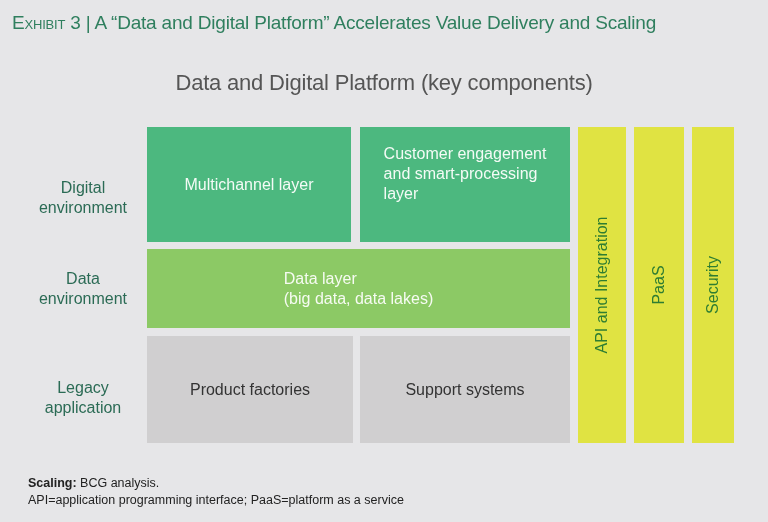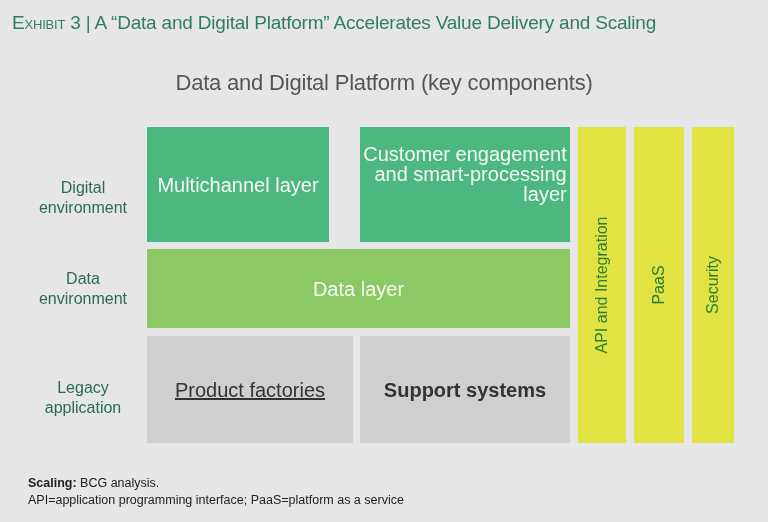--- a/index.html
+++ b/index.html
@@ -2,21 +2,21 @@
 <html><head>
 <meta charset="utf-8">
 <style>
   html, body { margin:0; padding:0; }
   body { width:768px; height:522px; background:#e6e6e8; position:relative; overflow:hidden;
          font-family:"Liberation Sans", sans-serif; }
   .exhibit { position:absolute; left:12px; top:12px; font-size:19px; color:#2f7f5e; white-space:nowrap; letter-spacing:-0.2px; }
   .exhibit .ex { font-variant: small-caps; }
   .subtitle { position:absolute; left:0; width:768px; top:70px; text-align:center; font-size:22px; color:#555; font-weight:300; letter-spacing:-0.2px; }
   .rowlabel { position:absolute; left:0; width:166px; text-align:center; font-size:16px; line-height:20px; color:#2b6b55; }
-  .box { position:absolute; display:flex; align-items:center; justify-content:center; text-align:right; font-size:20px; line-height:20px; }
+  .box { position:absolute; display:flex; align-items:center; justify-content:center; text-align:left; font-size:16px; line-height:20px; }
   .dg { background:#4cb87f; color:#f4fbf6; }
   .dl { background:#8cc965; color:#f6fbf2; }
   .lg { background:#d0cfd0; color:#333; }
   .yb { position:absolute; background:#e0e342; top:127px; height:316px; }
   .vt { position:absolute; left:50%; top:50%; transform:translate(-50%,-50%) rotate(-90deg); white-space:nowrap; font-size:16px; color:#2e7d32; }
   .foot { position:absolute; left:28px; font-size:12.5px; color:#222; }
 </style>
 </head>
 <body>
 
@@ -34,41 +34,42 @@
 </div>
 <div class="rowlabel" style="top:269px;">
   <div>Data</div>
   <div>environment</div>
 </div>
 <div class="rowlabel" style="top:370px;margin-top:8px;">
   <div>Legacy</div>
   <div>application</div>
 </div>
 
-<div class="box dg" style="left:147px; top:127px; width:182px; height:115px;">
+<div class="box dg" style="left:147px; top:127px; width:204px; height:115px;">
   <span>Multichannel layer</span>
 </div>
 <div class="box dg" style="left:360px; top:127px; width:210px; height:115px;">
   <div style="margin-top:-22px;">
     <div>Customer engagement</div>
     <div>and smart-processing</div>
     <div>layer</div>
   </div>
 </div>
 
 <div class="box dl" style="left:147px; top:249px; width:423px; height:79px;">
   <div>
     <div>Data layer</div>
+    <div>(big data, data lakes)</div>
   </div>
 </div>
 
-<div class="box lg" style="left:147px; top:336px; width:206px; height:107px;text-decoration:underline;">
+<div class="box lg" style="left:147px; top:336px; width:206px; height:107px;">
   <span>Product factories</span>
 </div>
-<div class="box lg" style="left:360px; top:336px; width:210px; height:107px;font-weight:bold;">
+<div class="box lg" style="left:360px; top:336px; width:210px; height:107px;">
   <span>Support systems</span>
 </div>
 
 <div class="yb" style="left:578px; width:48px;">
   <span class="vt">API and Integration</span>
 </div>
 <div class="yb" style="left:634px; width:50px;">
   <span class="vt">PaaS</span>
 </div>
 <div class="yb" style="left:692px; width:42px;">

